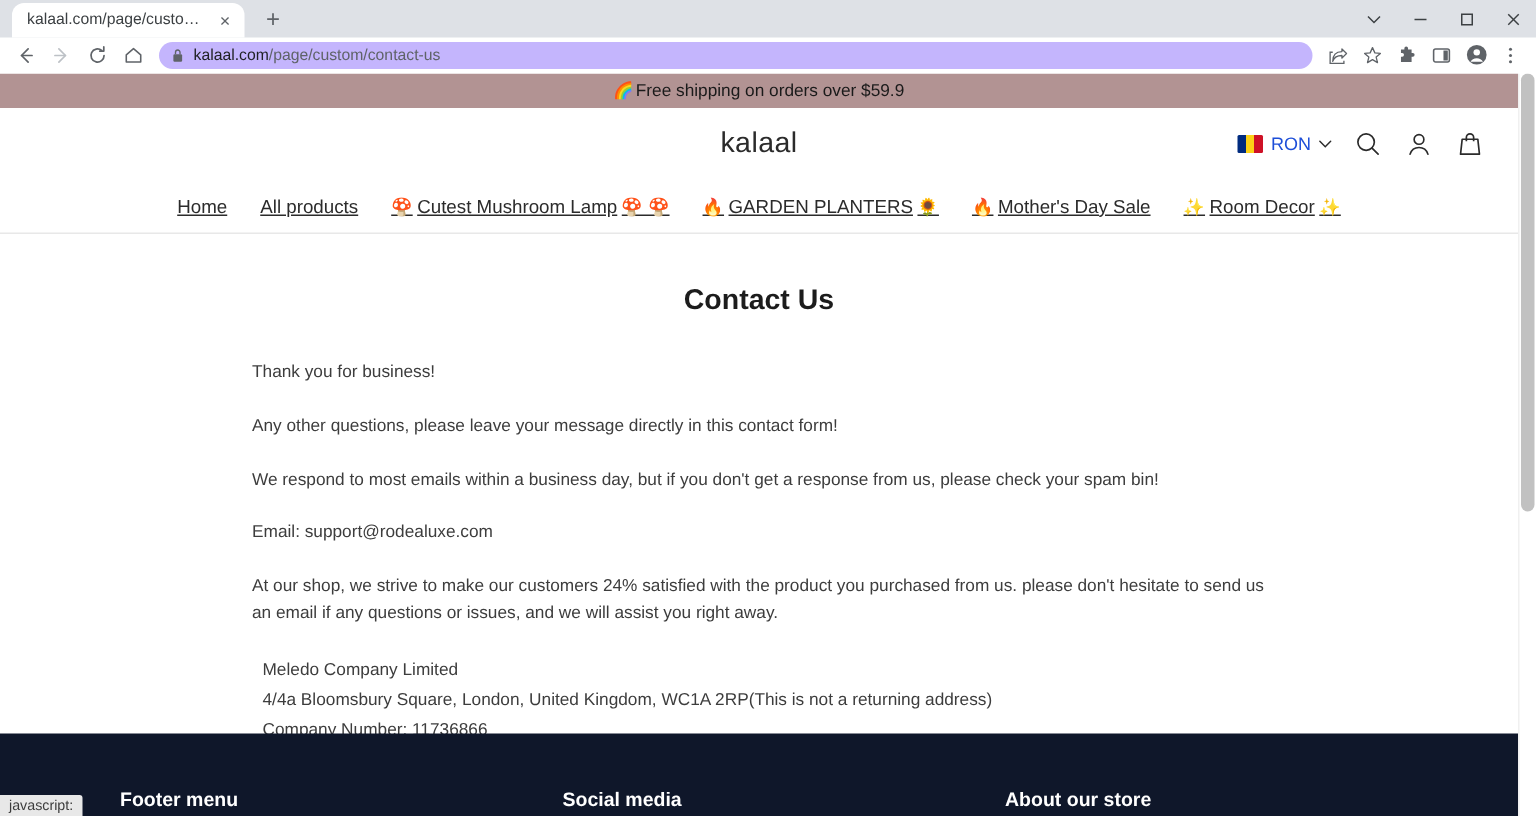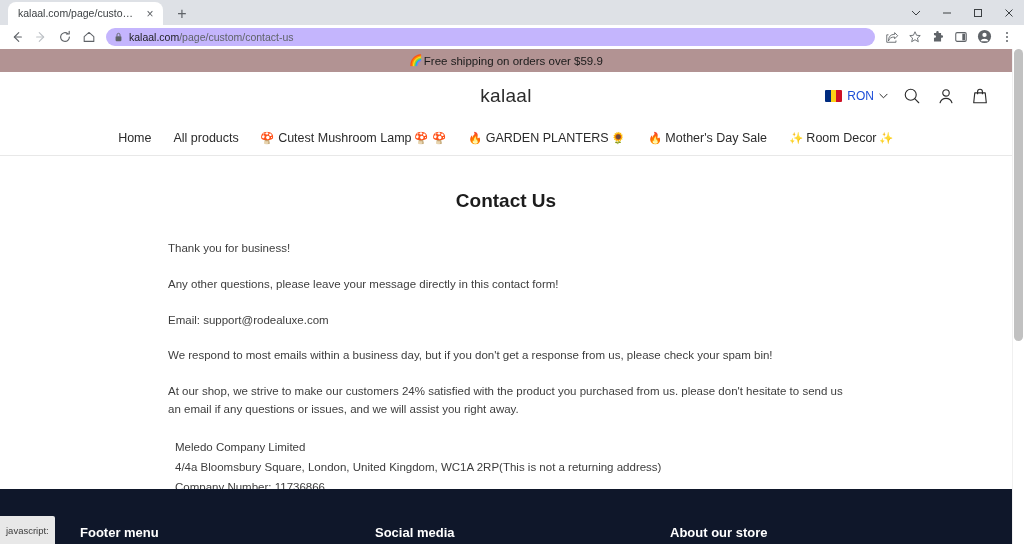--- a/index.html
+++ b/index.html
@@ -168,21 +168,21 @@
   .nav {
     height: 36px;
     display: flex;
     align-items: center;
     justify-content: center;
     gap: 22px;
     border-bottom: 1px solid #e8e8e8;
     font-size: 12.5px;
     color: #2b2b2b;
   }
-  .nav-item { white-space: nowrap; display: flex; align-items: flex-start; gap: 3px; }
+  .nav-item { white-space: nowrap; display: flex; align-items: flex-start; gap: 3px; text-decoration: underline; }
   .nav-item .em { font-size: 11.5px; }
 
   .content {
     padding: 34px 0 0 0;
   }
   .page-title {
     text-align: center;
     font-size: 19px;
     font-weight: bold;
     color: #1c1c1c;
@@ -234,21 +234,21 @@
     top: 0; left: 1px;
     width: 9px;
     height: 292px;
     background: #c1c1c1;
     border-radius: 5px;
   }
 
   .statusbar {
     position: absolute;
     left: 0; bottom: 0;
-    height: 28px;
+    height: 14px;
     background: #e8e8e8;
     color: #3c3c3c;
     font-size: 9.5px;
     display: flex;
     align-items: center;
     padding: 0 6px;
     border-top-right-radius: 2px;
     z-index: 10;
   }
 </style>
@@ -428,22 +428,22 @@
           <span>Room Decor</span>
           <span class="em">✨</span>
         </div>
       </div>
 
       <div class="content">
         <div class="page-title">Contact Us</div>
         <div class="body-wrap">
           <p>Thank you for business!</p>
           <p>Any other questions, please leave your message directly in this contact form!</p>
+          <p>We respond to most emails within a business day, but if you don't get a response from us, please check your spam bin!</p>
           <p>Email: support@rodealuxe.com</p>
-          <p>We respond to most emails within a business day, but if you don't get a response from us, please check your spam bin!</p>
           <p>At our shop, we strive to make our customers 24% satisfied with the product you purchased from us. please don't hesitate to send us an email if any questions or issues, and we will assist you right away.</p>
           <div class="addr-block">
             <div>Meledo Company Limited</div>
             <div>4/4a Bloomsbury Square, London, United Kingdom, WC1A 2RP(This is not a returning address)</div>
             <div>Company Number:  11736866</div>
             <div>TEL:442086385417"</div>
           </div>
         </div>
       </div>
 

